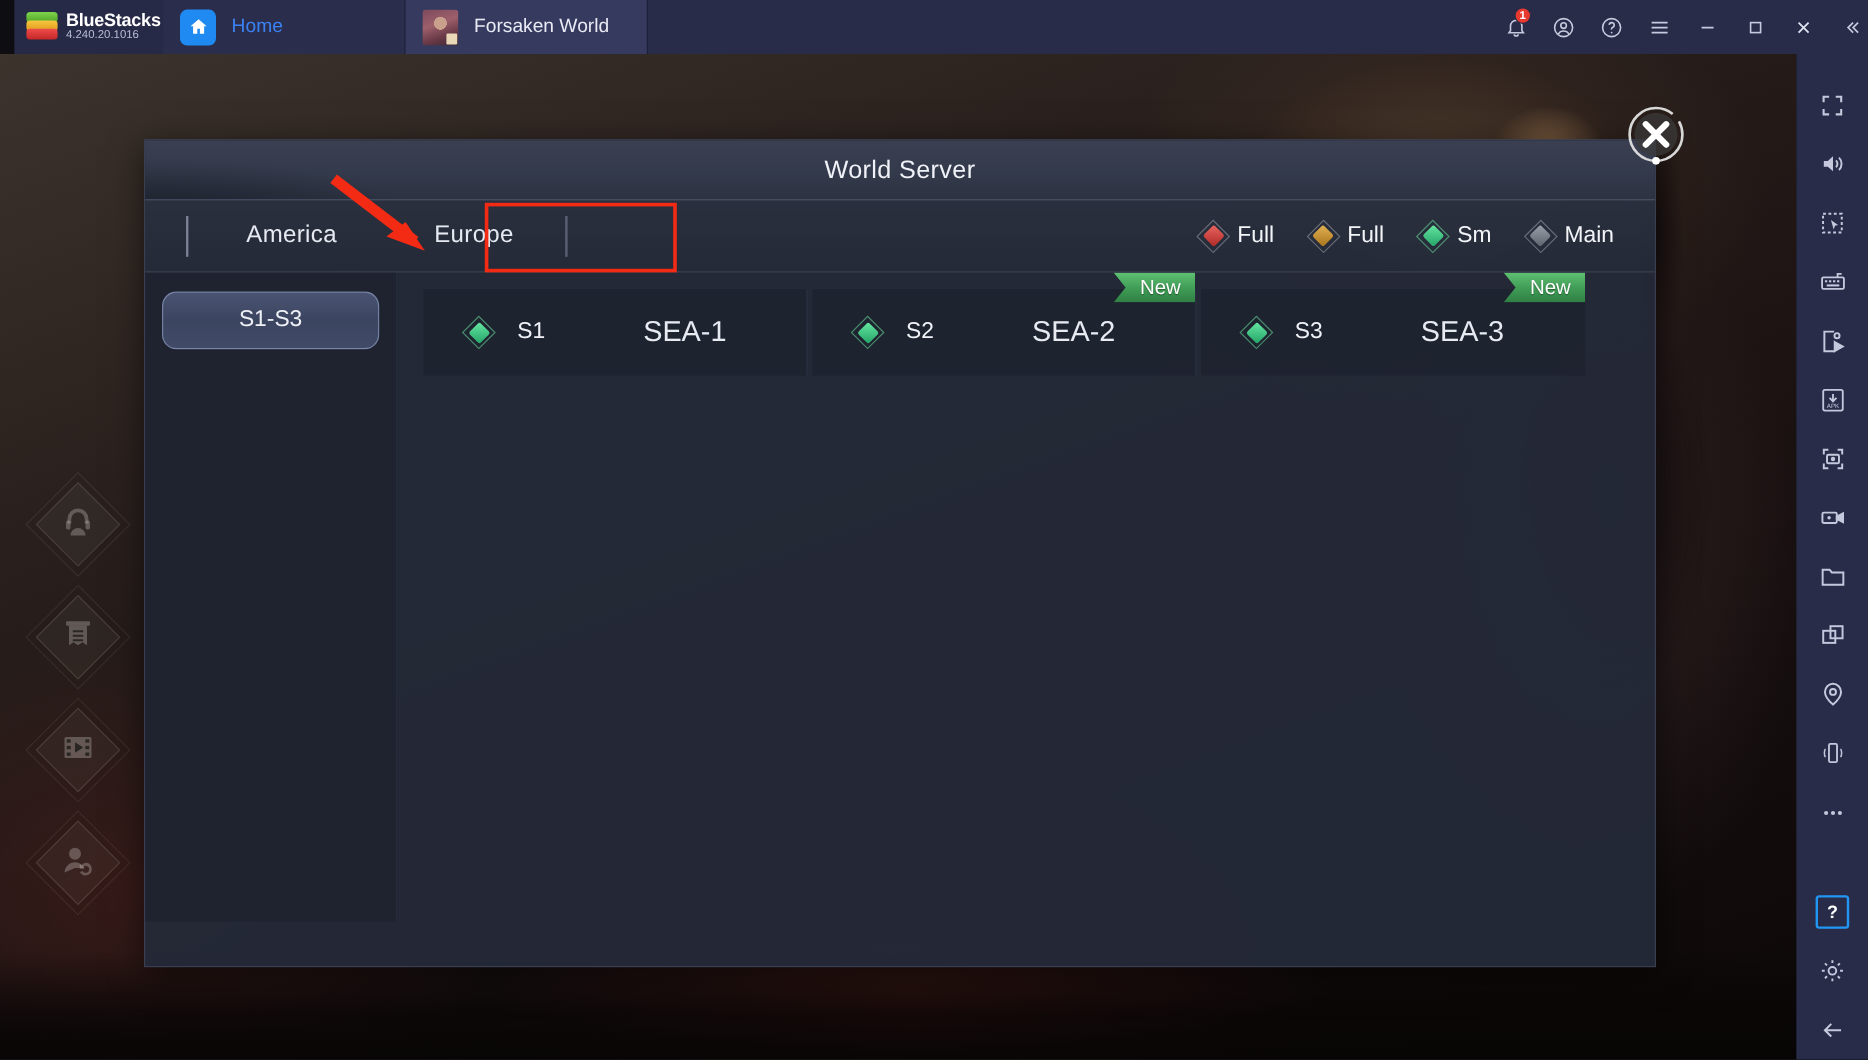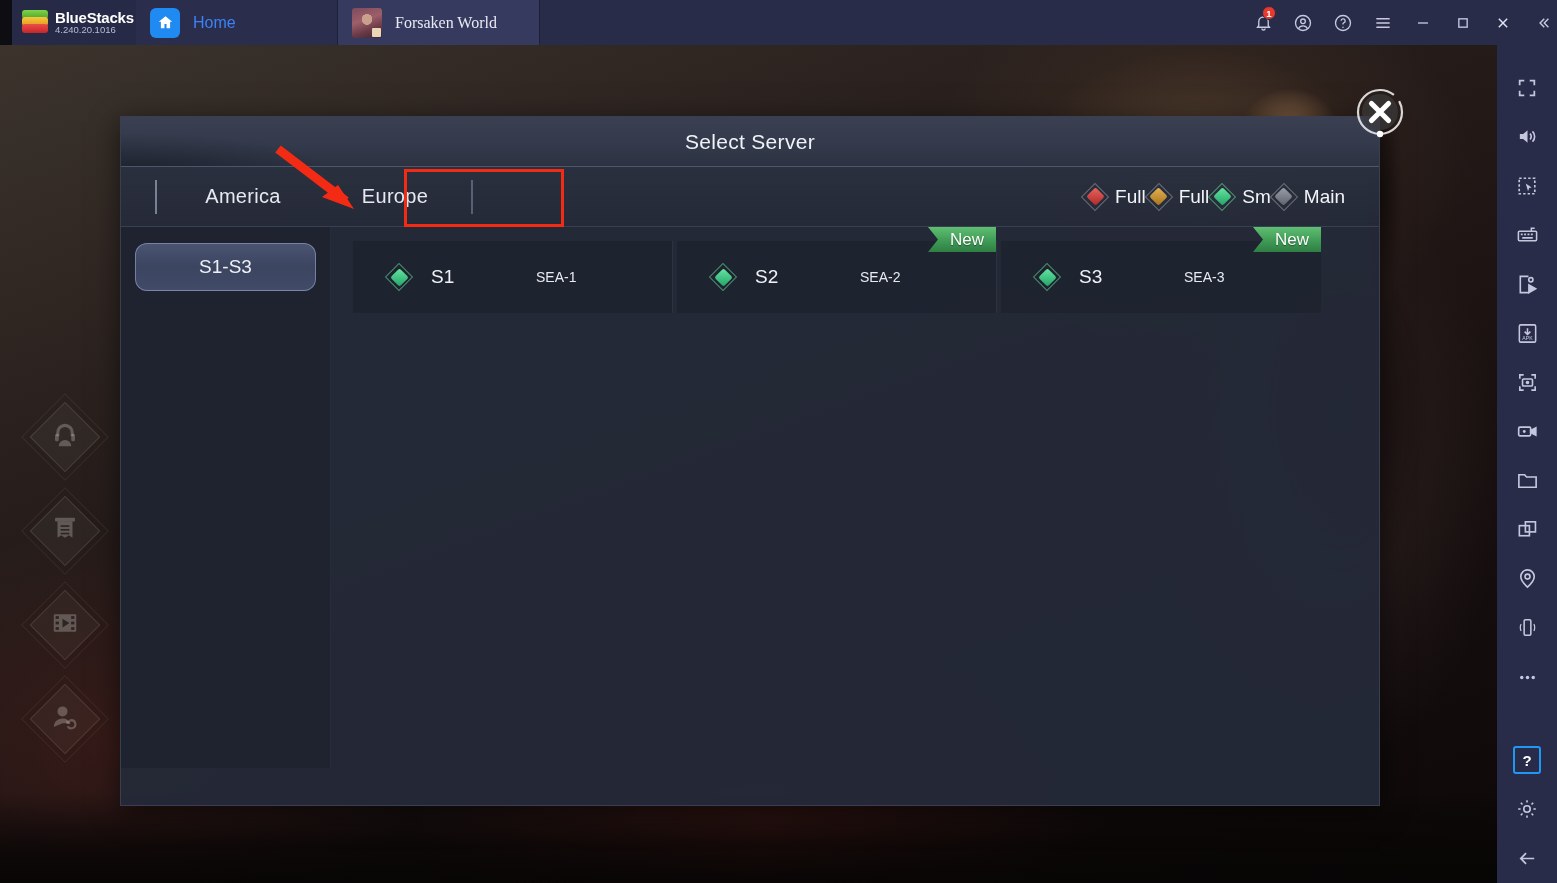--- a/index.html
+++ b/index.html
@@ -28,21 +28,21 @@
   .bs-txt{ line-height:1.05; }
   .bs-name{ color:#fff; font-size:15px; font-weight:bold; letter-spacing:-.2px;}
   .bs-ver{ color:#b9bcd4; font-size:9.5px; }
 
   .tab{
     display:flex; align-items:center; gap:13px; padding:0 18px 0 14px;
     min-width:200px; color:#3b82f6; font-size:16px;
     border-right:1px solid #1d2038;
   }
   .tab.home{ width:202px; background:#2a2e4c; }
-  .tab.game{ width:202px; background:#353a5e; color:#e9eaf4;font-family:Liberation Serif, serif; }
+  .tab.game{ width:202px; background:#353a5e; color:#e9eaf4; }
   .tab .home-ico{
     width:30px;height:30px;border-radius:6px;background:#1f8af2;
     display:flex;align-items:center;justify-content:center;flex:none;
   }
   .tab .game-ico{
     width:30px;height:30px;border-radius:3px;flex:none;
     background:
       radial-gradient(circle at 50% 38%, #c9a08c 0 22%, transparent 23%),
       linear-gradient(160deg,#7d4a5e 0%,#9d5f6a 40%,#6a3a48 70%,#3d2630 100%);
     position:relative; overflow:hidden;
@@ -176,21 +176,21 @@
   }
   .rtab.active:after{
     content:""; position:absolute; right:-2px; top:50%; margin-top:-7px;
     width:5px;height:14px;background:#4d7fc4;border-radius:2px;
   }
   .tab-hl{
     position:absolute; left:283px; top:52px; width:160px; height:58px;
     border:3px solid #f32b14; z-index:25; pointer-events:none;
   }
 
-  .legend{ margin-left:auto; display:flex; align-items:center; padding-right:34px; }
+  .legend{ margin-left:auto; display:flex; align-items:center; gap:28px; padding-right:34px; }
   .lg{ display:flex; align-items:center; gap:7px; color:#f2f4f8; font-size:19px;}
   .dia-ico{ width:26px;height:26px; position:relative; flex:none; }
   .dia-ico .ring{
     position:absolute; left:3px; top:3px; width:20px;height:20px; transform:rotate(45deg);
     border:1.5px solid rgba(255,255,255,.30);
   }
   .dia-ico .core{
     position:absolute; left:6.5px; top:6.5px; width:13px;height:13px; transform:rotate(45deg);
     border-radius:2px;
   }
@@ -213,21 +213,21 @@
   .servers{ flex:1; padding:14px 20px 0 22px; }
   .srow{ display:flex; gap:4px; }
   .scard{
     position:relative; width:320px; height:72px;
     background:rgba(29,34,46,.80);
     border-right:1px solid rgba(120,132,160,.16);
     display:flex; align-items:center;
   }
   .scard .sid{ display:flex; align-items:center; gap:19px; margin-left:33px; width:150px; }
   .scard .sid span{ color:#f0f2f7; font-size:19px; }
-  .scard .sname{ color:#e7eaf1; font-size:14px; }
+  .scard .sname{ color:#e7eaf1; font-size:24px; }
   .newbadge{
     position:absolute; right:0; top:-14px; height:25px; padding:0 12px 0 22px;
     display:flex; align-items:center; color:#fff; font-size:17px;
     background:linear-gradient(180deg,#5fbf72 0%,#3f9b55 55%,#2f7f44 100%);
     clip-path:polygon(0 0, 100% 0, 100% 100%, 0 100%, 10px 50%);
     text-shadow:0 1px 1px rgba(0,0,0,.4);
     text-align:right;
   }
 
   
@@ -373,21 +373,21 @@
               <path d="M3 20a7 7 0 0 1 13.2-3H10z"></path>
               <path d="M17 13.5a4.2 4.2 0 1 1-3.7 6.2l1.8-.7a2.3 2.3 0 1 0 .3-2.5l1.2 1.1h-3.4v-3.3l1 1a4.2 4.2 0 0 1 2.8-1.8z"></path>
             </svg>
         </span>
       </div>
     </div>
 
     <div class="dialog" style="left:0;top:0;position:absolute;margin-left:120px;margin-top:71px;">
 
       <div class="dlg-head">
-        <div class="dlg-title">Select Server</div>
+        <div class="dlg-title">World Server</div>
         <div class="dlg-close">
           <svg width="54" height="54" viewBox="0 0 54 54">
             <circle cx="27" cy="26" r="22" fill="none" stroke="#d7d7d7" stroke-width="2.2" stroke-dasharray="118 8 12 6"></circle>
             <circle cx="27" cy="26" r="18" fill="rgba(60,58,58,.72)"></circle>
             <path d="M18.5 17.5 35.5 34.5M35.5 17.5 18.5 34.5" stroke="#ffffff" stroke-width="5.2" stroke-linecap="round"></path>
             <circle cx="27" cy="48" r="3.2" fill="#ffffff"></circle>
           </svg>
         </div>
       </div>
 

